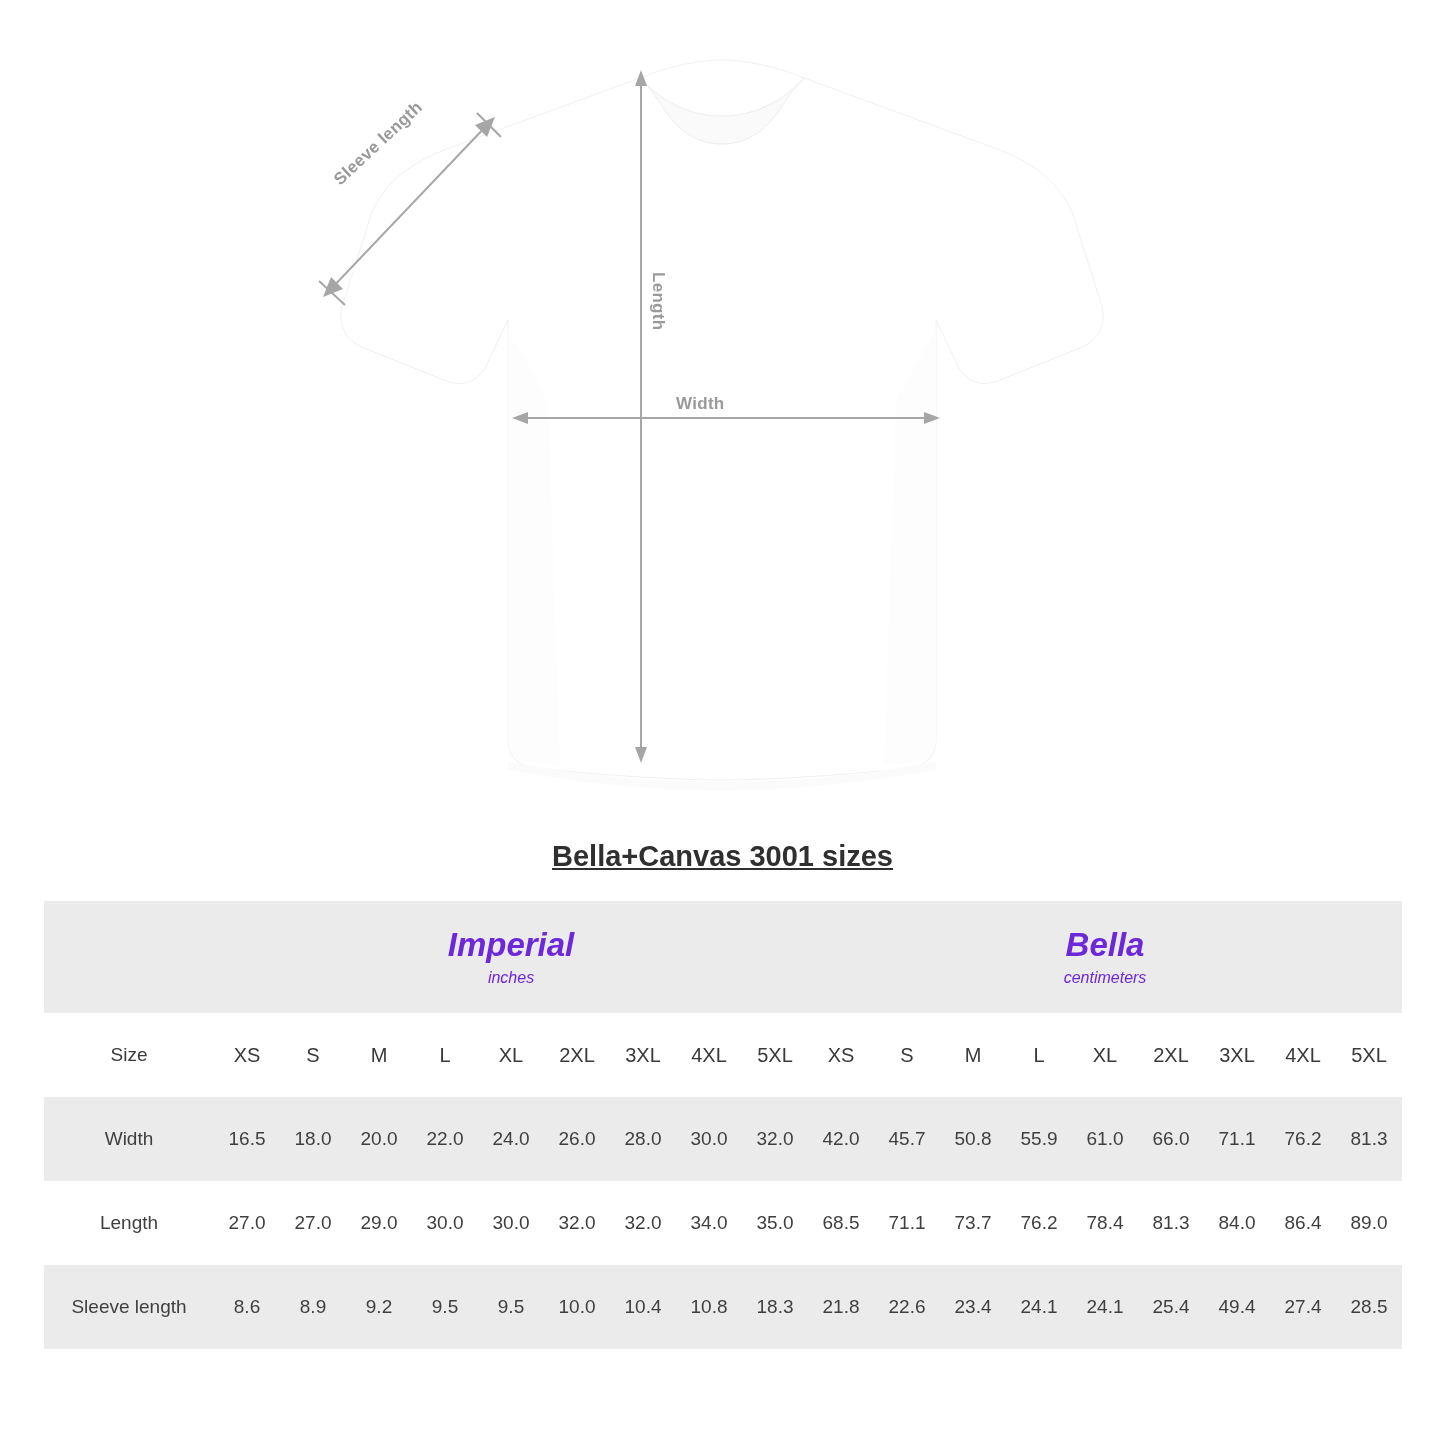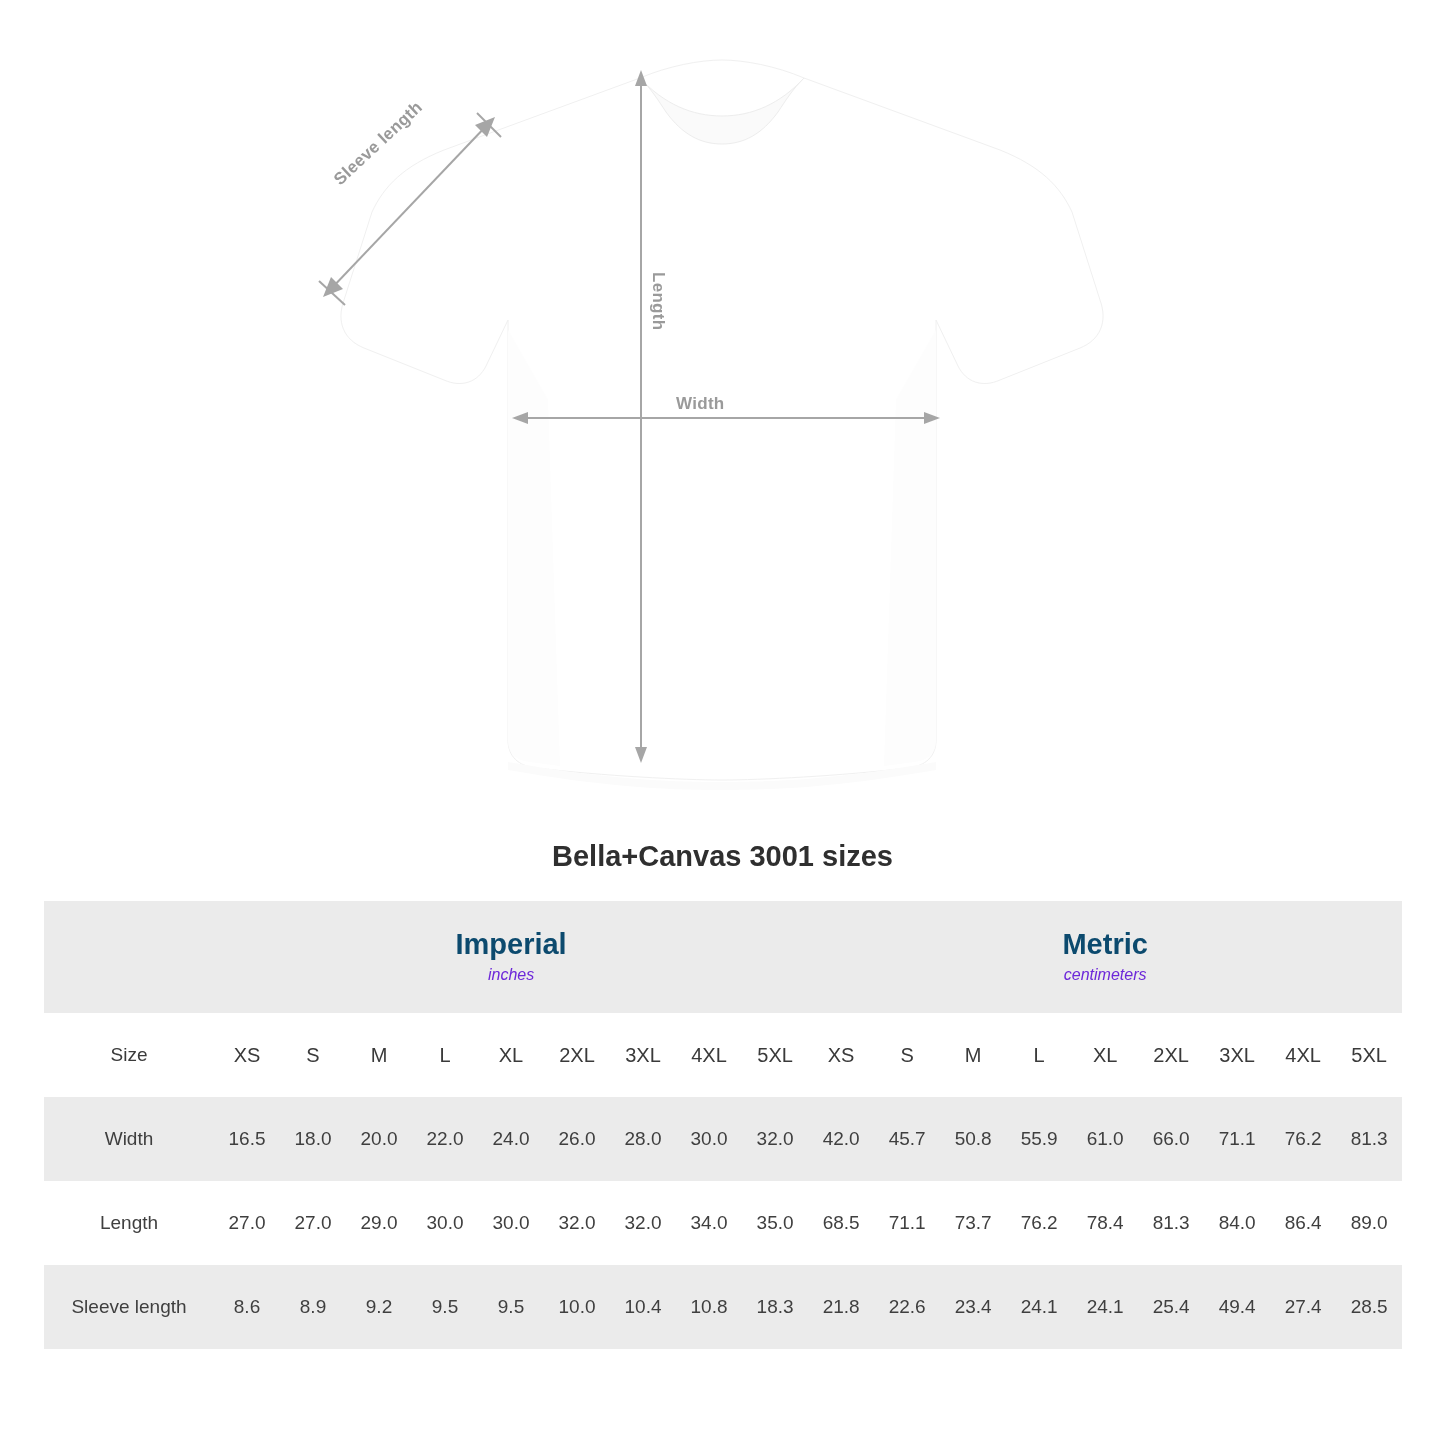--- a/index.html
+++ b/index.html
@@ -55,20 +55,21 @@
   
   .title-block {
     text-align: center;
     margin-top: 10px;
   }
   .chart-title {
     font-size: 29px;
     font-weight: bold;
     color: #2f2f2f;
     margin: 0 0 16px 0;
+    text-decoration: underline;
   }
   .chart-note {
     font-size: 17px;
     font-style: italic;
     color: #5c5c5c;
     margin: 0;
   }
 
   
   .table-wrap {
@@ -84,23 +85,24 @@
     text-align: center;
     vertical-align: middle;
     font-weight: normal;
   }
   .unit-header td {
     background: #ebebeb;
     height: 112px;
     padding: 0;
   }
   .unit-name {
-    font-size: 29px;
-    font-weight: bold;
-    color: #0c4a6e;
+    font-size: 33px;
+    font-style: italic;
+    font-weight: bold;
+    color: #6d28d9;
     line-height: 1.25;
   }
   .unit-sub {
     font-size: 16px;
     font-style: italic;
     color: #6d28d9;
     line-height: 1.6;
   }
   .col-head {
     height: 82px;
@@ -206,21 +208,21 @@
       <col span="9" style="width:66px">
     </colgroup>
     <tbody>
       <tr class="unit-header">
         <td></td>
         <td colspan="9">
           <div class="unit-name">Imperial</div>
           <div class="unit-sub">inches</div>
         </td>
         <td colspan="9">
-          <div class="unit-name">Metric</div>
+          <div class="unit-name">Bella</div>
           <div class="unit-sub">centimeters</div>
         </td>
       </tr>
 
       <tr>
         <td class="col-head label-col">Size</td>
         <td class="col-head">XS</td>
         <td class="col-head">S</td>
         <td class="col-head">M</td>
         <td class="col-head">L</td>

